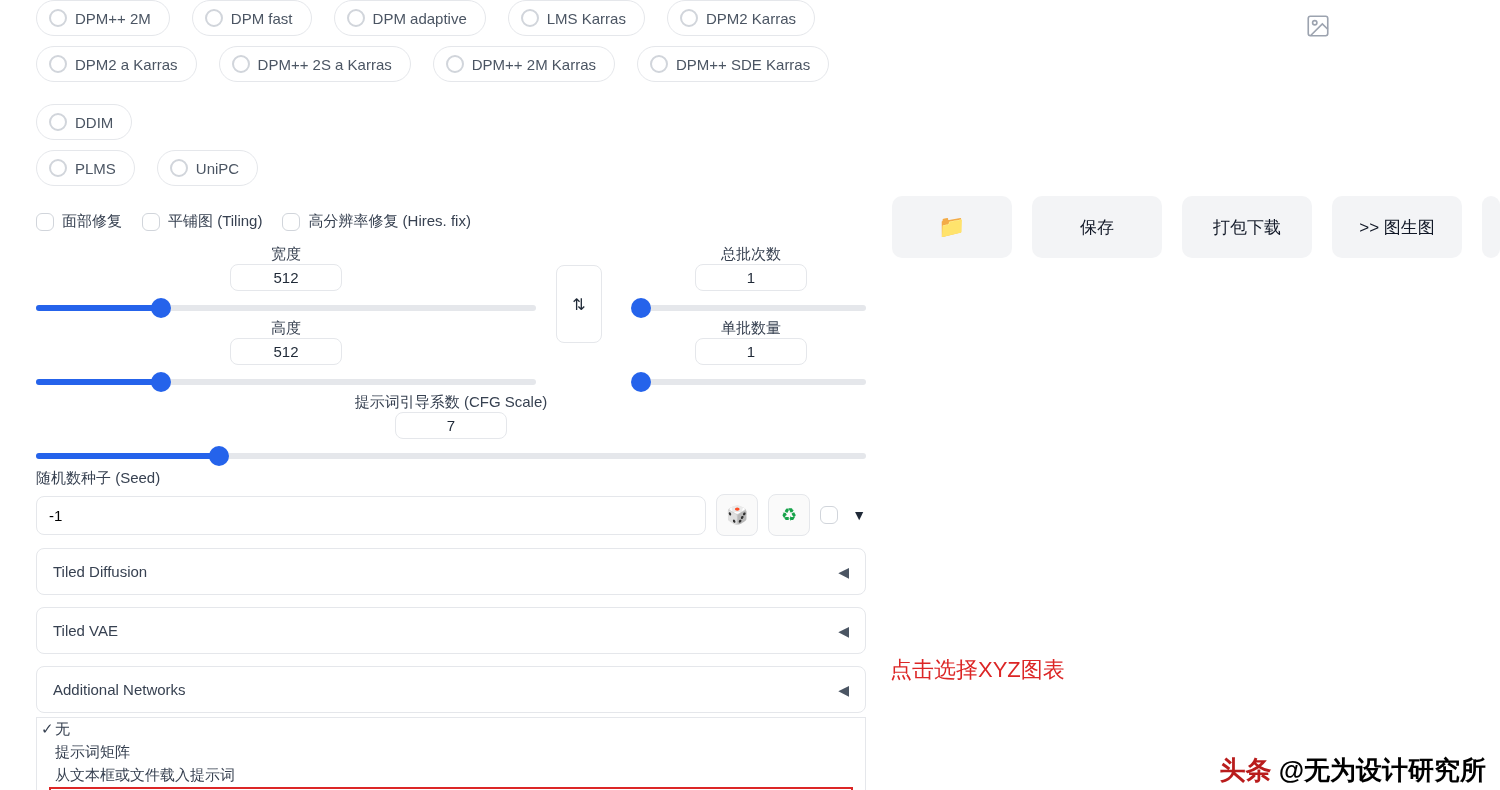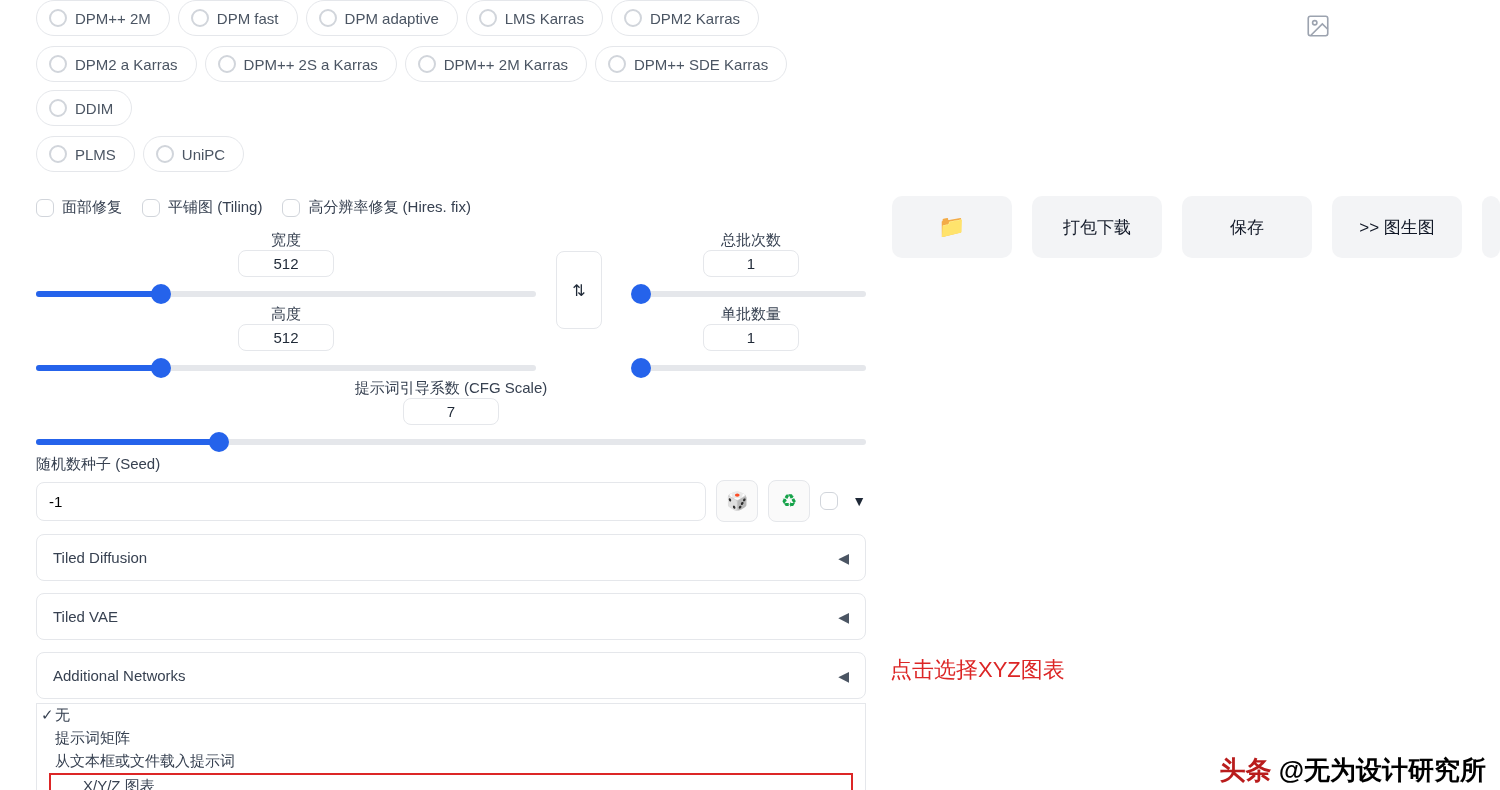--- a/index.html
+++ b/index.html
@@ -2,33 +2,33 @@
 <html><head>
 <meta charset="utf-8">
 <style>
   * { box-sizing: border-box; margin: 0; padding: 0; }
   body { font-family: -apple-system, "Segoe UI", "Microsoft YaHei", sans-serif; font-size: 15px; color: #1f2937; background: #fff; width: 1500px; height: 790px; overflow: hidden; position: relative; }
   .layout { display: flex; gap: 20px; padding: 0 0 0 36px; }
   .left { width: 840px; }
   .right { flex: 1; padding-top: 6px; }
 
   
-  .chip-row { display: flex; flex-wrap: wrap; gap: 8px; margin-bottom: 10px; }
+  .chip-row { display: flex; flex-wrap: wrap; gap: 22px; margin-bottom: 10px; }
   .chip { border: 1px solid #e5e7eb; border-radius: 22px; padding: 8px 18px 8px 12px; display: flex; align-items: center; gap: 8px; color: #4b5563; font-size: 15px; cursor: pointer; }
   .chip .radio { width: 18px; height: 18px; border: 2px solid #d1d5db; border-radius: 50%; flex: 0 0 18px; }
   
   .check-row { display: flex; gap: 20px; margin: 26px 0 14px; }
   .check { display: flex; align-items: center; gap: 8px; color: #374151; }
   .checkbox { width: 18px; height: 18px; border: 1px solid #d1d5db; border-radius: 6px; flex: 0 0 18px; }
 
   .grid2 { display: grid; grid-template-columns: 1fr 60px 230px; gap: 20px; align-items: start; }
   .ctrl { margin-bottom: 8px; }
   .ctrl-head { display: flex; justify-content: space-between; align-items: center; flex-direction: column; }
   .ctrl-label { color: #374151; font-size: 15px; }
-  .num { border: 1px solid #e5e7eb; border-radius: 8px; padding: 4px 0; width: 96px; text-align: center; font-size: 15px; }
+  .num { border: 1px solid #e5e7eb; border-radius: 8px; padding: 4px 0; width: 112px; text-align: center; font-size: 15px; }
   .slider { position: relative; height: 6px; border-radius: 3px; background: #e5e7eb; margin-top: 14px; }
   .slider .fill { position: absolute; left: 0; top: 0; bottom: 0; border-radius: 3px; background: #2563eb; }
   .slider .knob { position: absolute; top: 50%; width: 20px; height: 20px; background: #2563eb; border-radius: 50%; transform: translate(-50%, -50%); }
   .swap { border: 1px solid #e5e7eb; border-radius: 8px; width: 46px; height: 78px; display: flex; align-items: center; justify-content: center; font-size: 16px; margin-top: 20px; cursor: pointer; }
 
   .full-row .ctrl-head { justify-content: space-between; }
   .seed-row { display: flex; gap: 10px; align-items: center; margin-top: 6px; }
   .seed-input { flex: 1; border: 1px solid #e5e7eb; border-radius: 8px; padding: 10px 12px; font-size: 15px; }
   .icon-btn { width: 42px; height: 42px; border: 1px solid #e5e7eb; border-radius: 8px; display: flex; align-items: center; justify-content: center; font-size: 18px; cursor: pointer; background: #fafafa; }
   .icon-btn.recycle { color: #16a34a; }
@@ -236,22 +236,22 @@
       <svg viewBox="0 0 24 24" stroke-width="1.5">
           <rect x="3" y="3" width="18" height="18" rx="2"></rect>
           <circle cx="9" cy="9" r="2"></circle>
           <path d="M21 15l-5-5L5 21"></path>
         </svg>
     </div>
     <div class="btn-bar">
       <div class="btn folder">
           <span>📁</span>
         </div>
+      <div class="btn md">保存</div>
       <div class="btn md">打包下载</div>
-      <div class="btn md">保存</div>
       <div class="btn md">&gt;&gt; 图生图</div>
       <div class="btn" style="width:18px"></div>
     </div>
   </div>
 </div>
 
 <div class="annotation">点击选择XYZ图表</div>
 <div class="watermark"><span class="g">头条</span><span class="t"> @无为设计研究所</span></div>
 
 </body></html>

